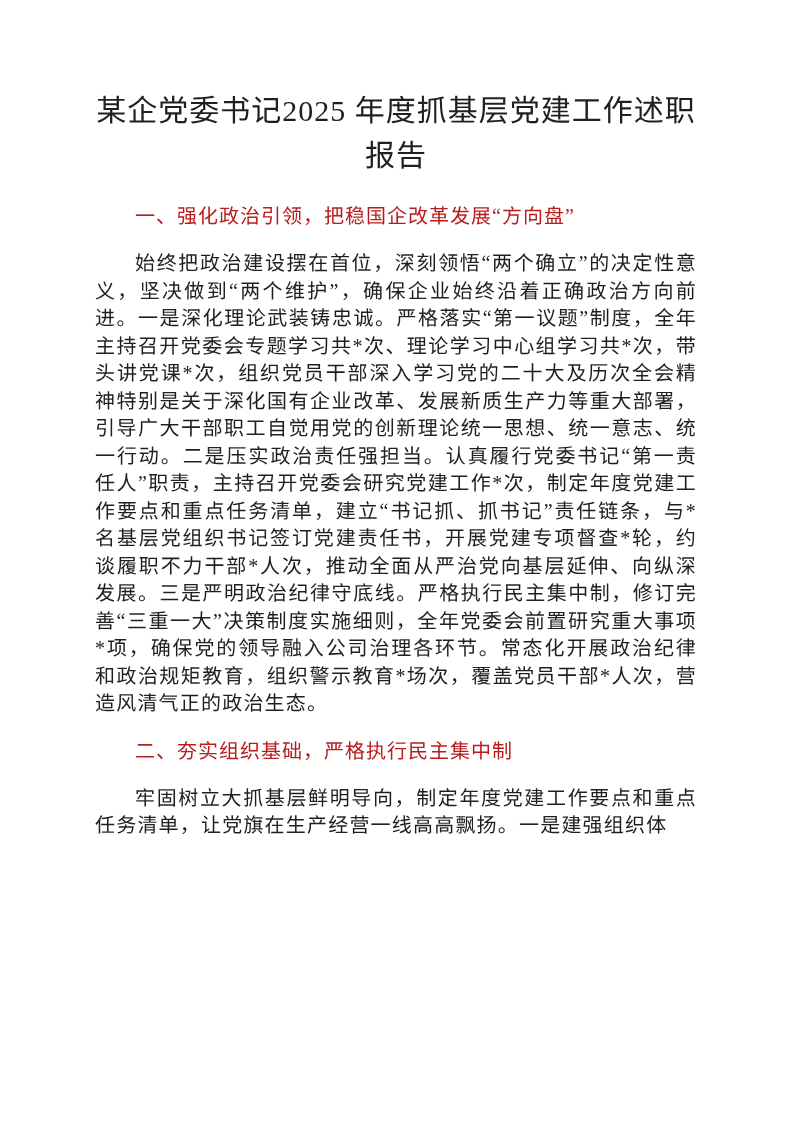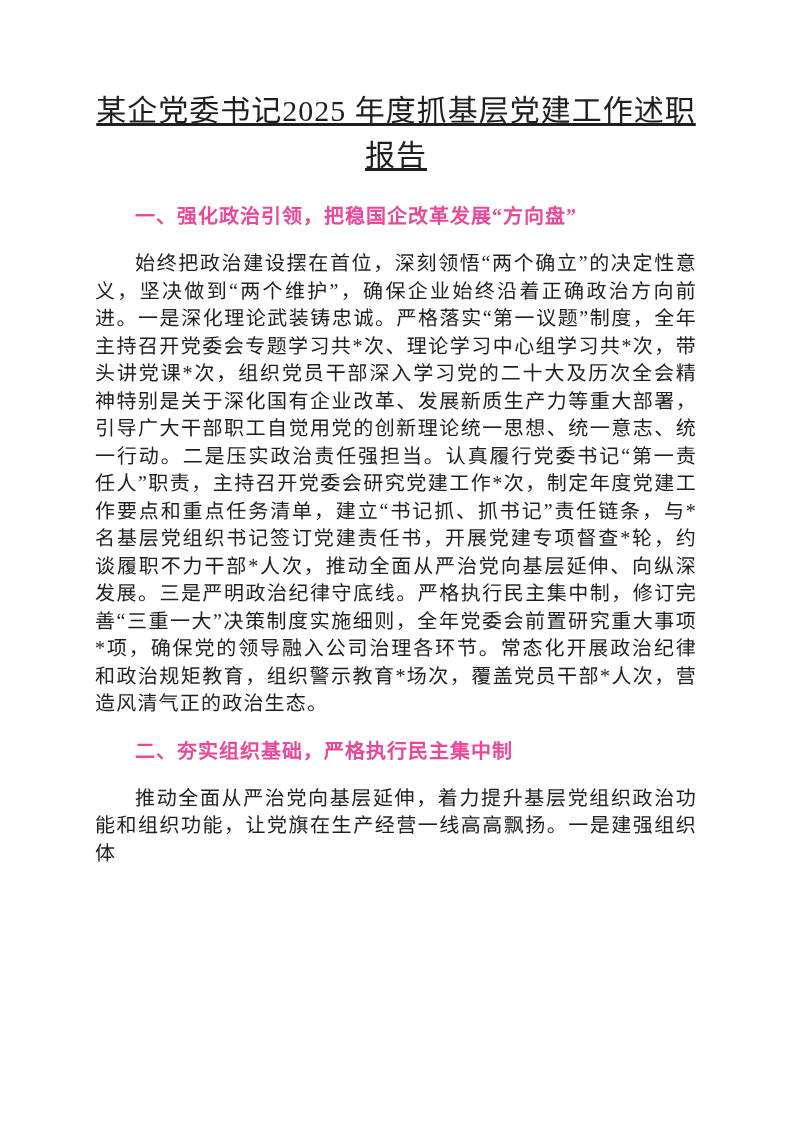--- a/index.html
+++ b/index.html
@@ -21,43 +21,42 @@
     padding: 88px 96px 0 95px;
     background: #ffffff;
   }
   .doc-title {
     text-align: center;
     font-size: 30px;
     line-height: 45px;
     font-weight: normal;
     letter-spacing: 1px;
     font-family: "Liberation Serif", serif;
-    text-decoration: underline;
   }
   .para {
     margin: 0;
     font-size: 20px;
     line-height: 27.5px;
     text-align: justify;
     text-indent: 2em;
     letter-spacing: 1.2px;
     font-family: "Liberation Serif", serif;
   }
   .para.intro {
     margin-top: 5px;
   }
   .section-heading {
     margin: 24px 0 20px 0;
     font-size: 20px;
     line-height: 28px;
-    font-weight: bold;
+    font-weight: normal;
     text-indent: 2em;
     letter-spacing: 1px;
     font-family: "Liberation Serif", serif;
-    color: #ec4899;
+    color: #b91c1c;
   }
   .section-heading.second {
     margin-top: 19px;
   }
 </style>
 </head>
 <body>
 
 <div class="page">
 
@@ -66,15 +65,15 @@
     <span>报告</span>
   </div>
 
 
   <h2 class="section-heading">一、强化政治引领，把稳国企改革发展“方向盘”</h2>
 
   <p class="para">始终把政治建设摆在首位，深刻领悟“两个确立”的决定性意义，坚决做到“两个维护”，确保企业始终沿着正确政治方向前进。一是深化理论武装铸忠诚。严格落实“第一议题”制度，全年主持召开党委会专题学习共*次、理论学习中心组学习共*次，带头讲党课*次，组织党员干部深入学习党的二十大及历次全会精神特别是关于深化国有企业改革、发展新质生产力等重大部署，引导广大干部职工自觉用党的创新理论统一思想、统一意志、统一行动。二是压实政治责任强担当。认真履行党委书记“第一责任人”职责，主持召开党委会研究党建工作*次，制定年度党建工作要点和重点任务清单，建立“书记抓、抓书记”责任链条，与*名基层党组织书记签订党建责任书，开展党建专项督查*轮，约谈履职不力干部*人次，推动全面从严治党向基层延伸、向纵深发展。三是严明政治纪律守底线。严格执行民主集中制，修订完善“三重一大”决策制度实施细则，全年党委会前置研究重大事项*项，确保党的领导融入公司治理各环节。常态化开展政治纪律和政治规矩教育，组织警示教育*场次，覆盖党员干部*人次，营造风清气正的政治生态。</p>
 
   <h2 class="section-heading second">二、夯实组织基础，严格执行民主集中制</h2>
 
-  <p class="para">推动全面从严治党向基层延伸，着力提升基层党组织政治功能和组织功能，让党旗在生产经营一线高高飘扬。一是建强组织体</p>
+  <p class="para">牢固树立大抓基层鲜明导向，制定年度党建工作要点和重点任务清单，让党旗在生产经营一线高高飘扬。一是建强组织体</p>
 
 </div>
 
 </body></html>

